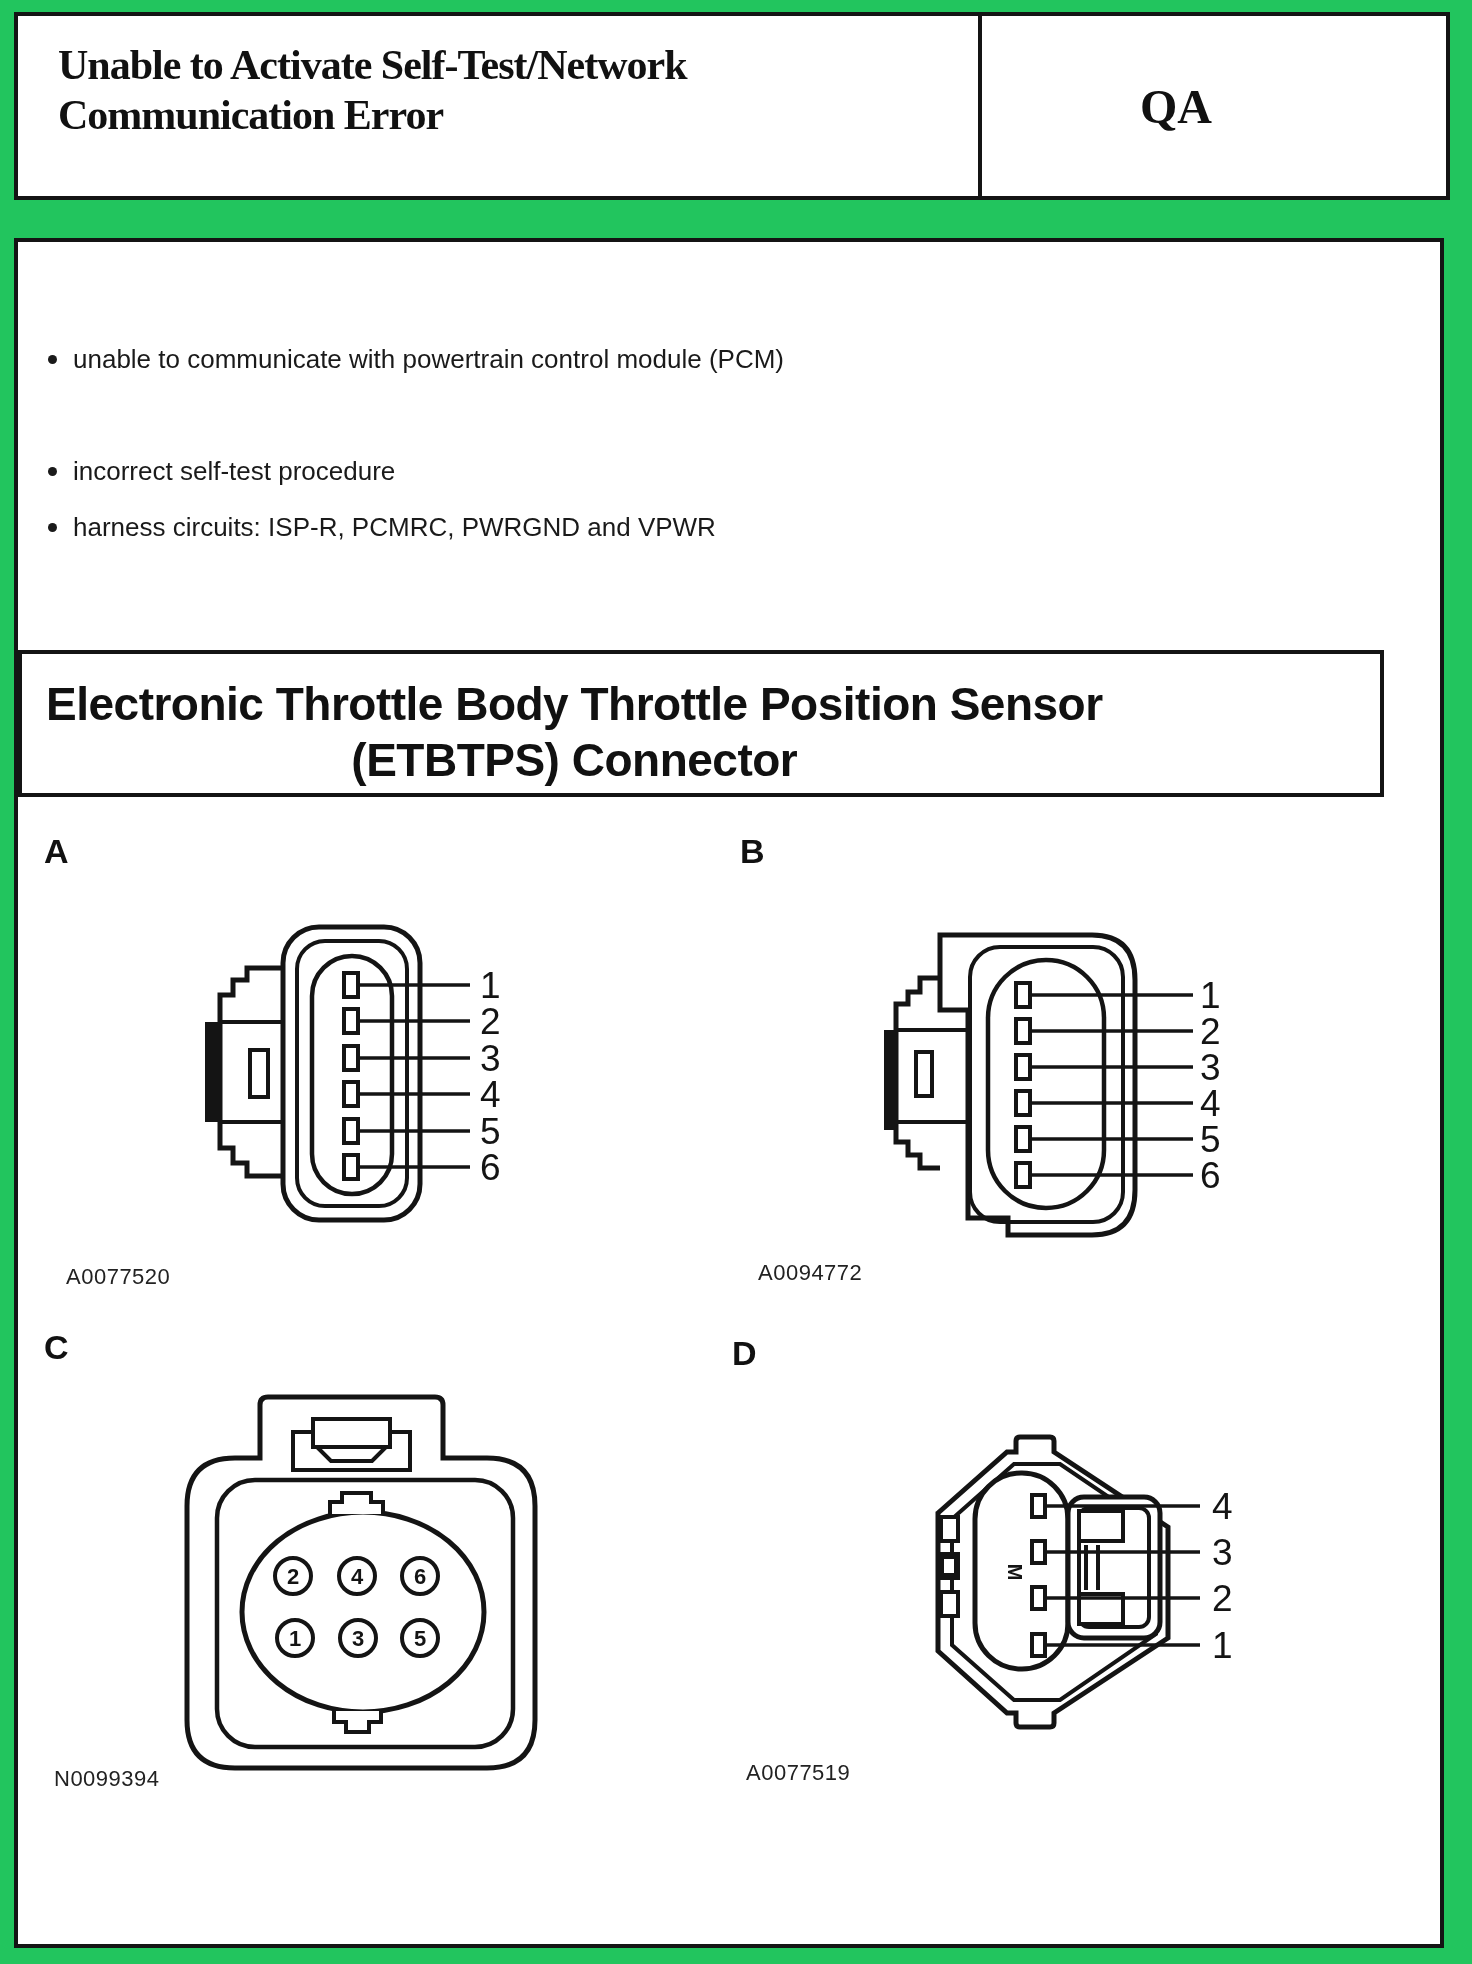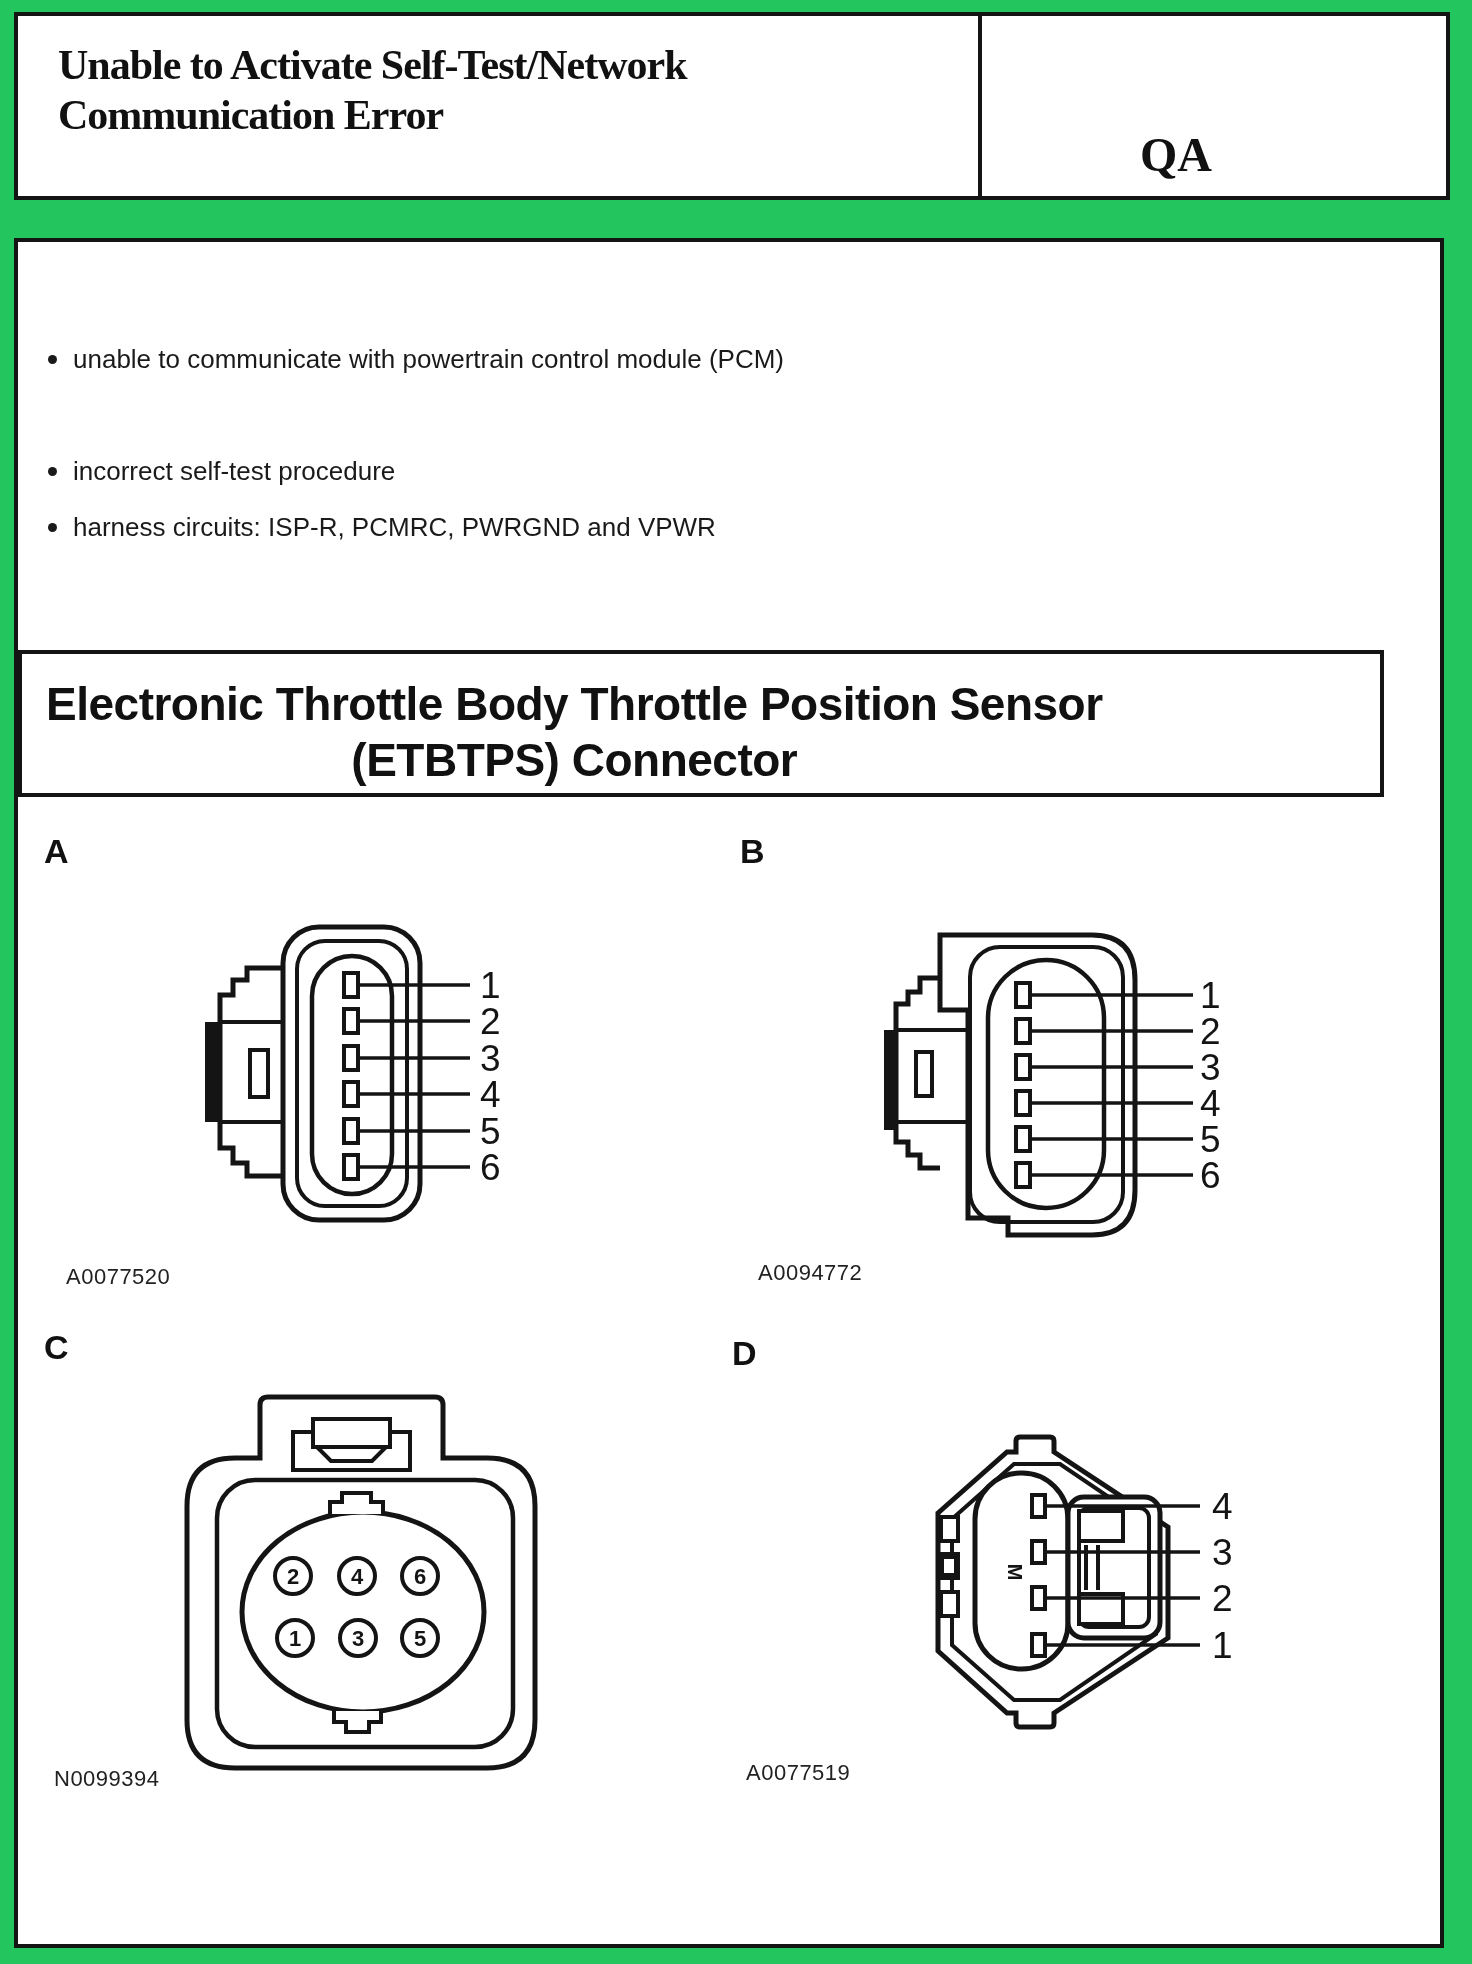--- a/index.html
+++ b/index.html
@@ -7,21 +7,21 @@
         font-family:"Liberation Sans",sans-serif;color:#141414;overflow:hidden;}
   .abs{position:absolute;white-space:nowrap;}
   .box{position:absolute;border:4px solid #141414;background:#fff;box-sizing:border-box;}
   .header-box{left:14px;top:12px;width:1436px;height:188px;}
   .header-title{position:absolute;left:40px;top:24px;
                 font-family:"Liberation Serif",serif;font-weight:bold;
                 font-size:42px;line-height:50px;letter-spacing:-1px;color:#111;}
   .header-divider{position:absolute;left:960px;top:0;width:4px;height:100%;background:#141414;}
   .header-code{position:absolute;left:964px;top:0;width:388px;height:100%;
                display:flex;align-items:center;justify-content:center;
-               font-family:"Liberation Serif",serif;font-weight:bold;font-size:48px;color:#111;margin-top:48px;}
+               font-family:"Liberation Serif",serif;font-weight:bold;font-size:48px;color:#111;}
   .content-box{left:14px;top:238px;width:1430px;height:1710px;}
   .lead{left:45px;top:286px;font-size:26px;color:#1a1a1a;}
   .bullet-row{position:absolute;left:48px;font-size:26px;color:#1a1a1a;white-space:nowrap;}
   .bullet-dot{display:inline-block;width:9px;height:9px;border-radius:50%;
               background:#1a1a1a;vertical-align:middle;margin-right:16px;margin-top:-4px;}
   .heading-box{left:18px;top:650px;width:1366px;height:147px;border-width:4px;text-align:center;}
   .heading-text{position:absolute;left:24px;top:22px;font-size:46px;font-weight:bold;
                 line-height:56px;letter-spacing:-0.5px;color:#111;white-space:nowrap;}
   .fig-letter{font-size:34px;font-weight:bold;color:#111;}
   .fig-ref{font-size:22px;color:#222;letter-spacing:0.5px;}

